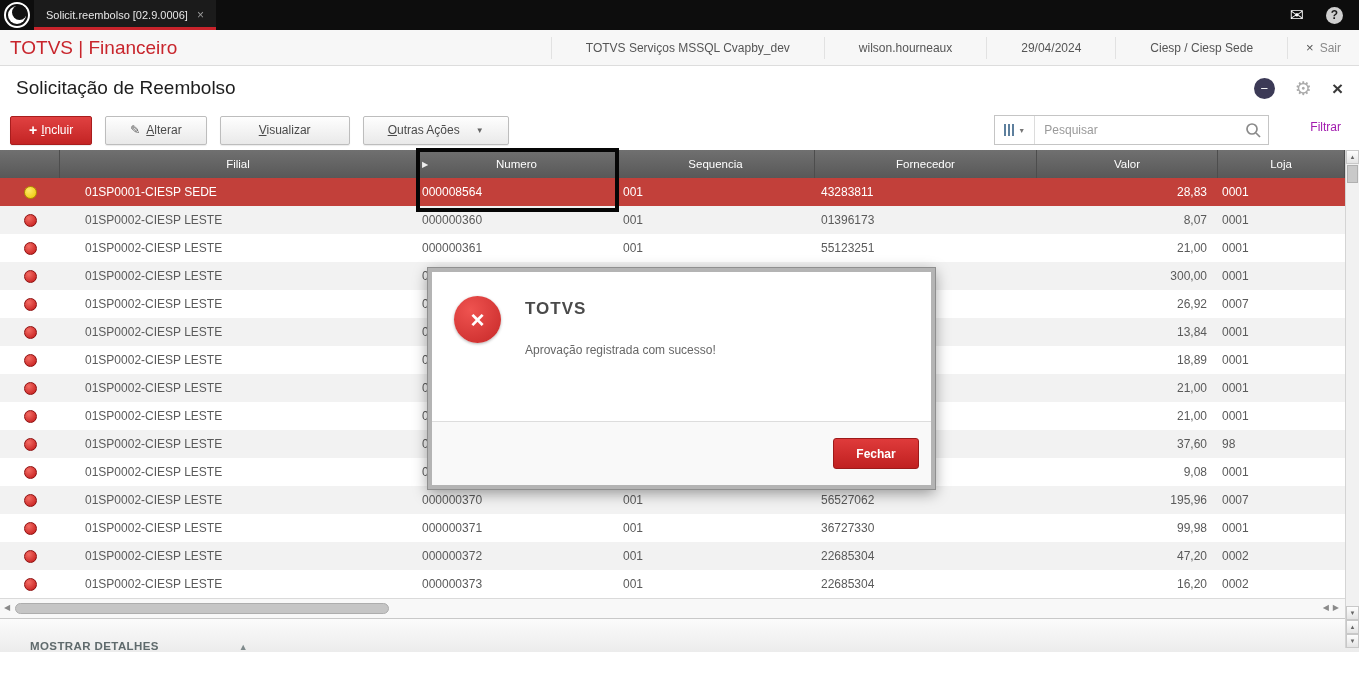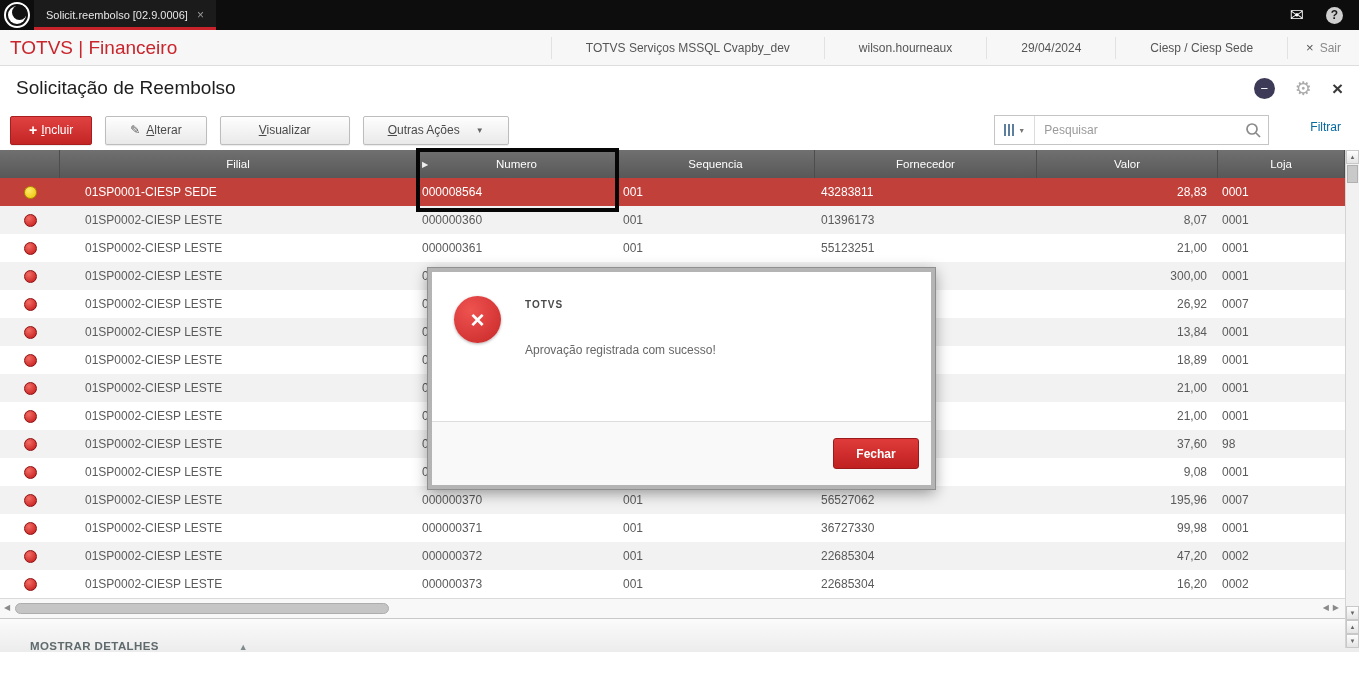--- a/index.html
+++ b/index.html
@@ -43,21 +43,21 @@
   .caret-ic { font-size: 8px; color: #666; margin-left: 16px; }
   .search-group { margin-left: auto; display: flex; align-items: center; height: 30px; border: 1px solid #c5c5c5; background: #fff; }
   .colpick { width: 40px; height: 100%; display: flex; align-items: center; justify-content: center; gap: 4px; border-right: 1px solid #dcdcdc; cursor: pointer; background: #fff; }
   .bars { display: flex; gap: 2px; }
   .bars i { display: block; width: 2px; height: 12px; background: #5d7f9d; }
   .colpick .caret-sm { font-size: 7px; color: #777; }
   .search-wrap { position: relative; width: 233px; height: 100%; }
   .search-input { width: 100%; height: 100%; border: none; outline: none; font-size: 12px; color: #555; padding: 0 28px 0 9px; font-family: inherit; }
   .search-input::placeholder { color: #9a9a9a; }
   .mag-ic { position: absolute; right: 6px; top: 6px; cursor: pointer; }
-  .filtrar { margin: 0 8px 7px 28px; font-size: 12px; color: #0369a1; cursor: pointer; white-space: nowrap; }
+  .filtrar { margin: 0 8px 7px 28px; font-size: 12px; color: #a21caf; cursor: pointer; white-space: nowrap; }
 
   
   .ghead { height: 28px; width: 1345px; display: flex; background: linear-gradient(#707070, #585858); }
   .hc { height: 100%; color: #fff; font-size: 11.5px; display: flex; align-items: center; justify-content: center; border-right: 1px solid #4d4d4d; position: relative; cursor: pointer; text-align: center; }
   .hc .colmark { position: absolute; left: 5px; font-size: 8px; color: #efefef; }
   .gbody { width: 1345px; }
   .row { display: flex; height: 28px; align-items: center; font-size: 12px; color: #5a5a5a; cursor: pointer; }
   .row:nth-child(even) { background: #f2f2f2; }
   .row.selected { background: #c2403a; color: #fff; }
   .cell { height: 100%; display: flex; align-items: center; overflow: hidden; white-space: nowrap; }
@@ -90,21 +90,21 @@
   .vthumb { height: 18px; flex: 0 0 18px; margin: 1px; background: #c9c9c9; border: 1px solid #b0b0b0; cursor: grab; }
   .vspacer { flex: 1 1 auto; }
 
   
   .blackbox { position: absolute; left: 416px; top: 148px; width: 203px; height: 64px; border: 4px solid #060606; z-index: 3; pointer-events: none; }
 
   
   .dialog { position: absolute; left: 428px; top: 268px; width: 507px; height: 221px; background: #fff; border: 4px solid #b4b4b4; outline: 1px solid #8f8f8f; box-shadow: 0 4px 14px rgba(0,0,0,.4); z-index: 5; }
   .dlg-body { position: relative; height: 149px; background: #fff; }
   .dlg-icon { position: absolute; left: 22px; top: 24px; width: 47px; height: 47px; border-radius: 50%; background: radial-gradient(circle at 35% 30%, #ef5350, #c62828); color: #fff; font-size: 24px; font-weight: bold; display: flex; align-items: center; justify-content: center; box-shadow: 0 1px 3px rgba(0,0,0,.3); }
-  .dlg-title { position: absolute; left: 93px; top: 27px; font-size: 10px; font-weight: bold; color: #4a4a4a; letter-spacing: 1px; }
+  .dlg-title { position: absolute; left: 93px; top: 27px; font-size: 17px; font-weight: bold; color: #4a4a4a; letter-spacing: 1px; }
   .dlg-msg { position: absolute; left: 93px; top: 71px; font-size: 12px; color: #666; }
   .dlg-sep { height: 1px; background: #ddd; }
   .dlg-footer { height: 63px; background: #f9f9f9; display: flex; justify-content: flex-end; align-items: center; padding-right: 12px; }
   .btn-fechar { width: 86px; height: 31px; border: 1px solid #9d1a1a; border-radius: 3px; background: linear-gradient(#df3b3b, #c02020); color: #fff; font-size: 12px; font-weight: bold; font-family: inherit; cursor: pointer; }
 </style>
 </head>
 <body>
 
 <div class="screen">
 

